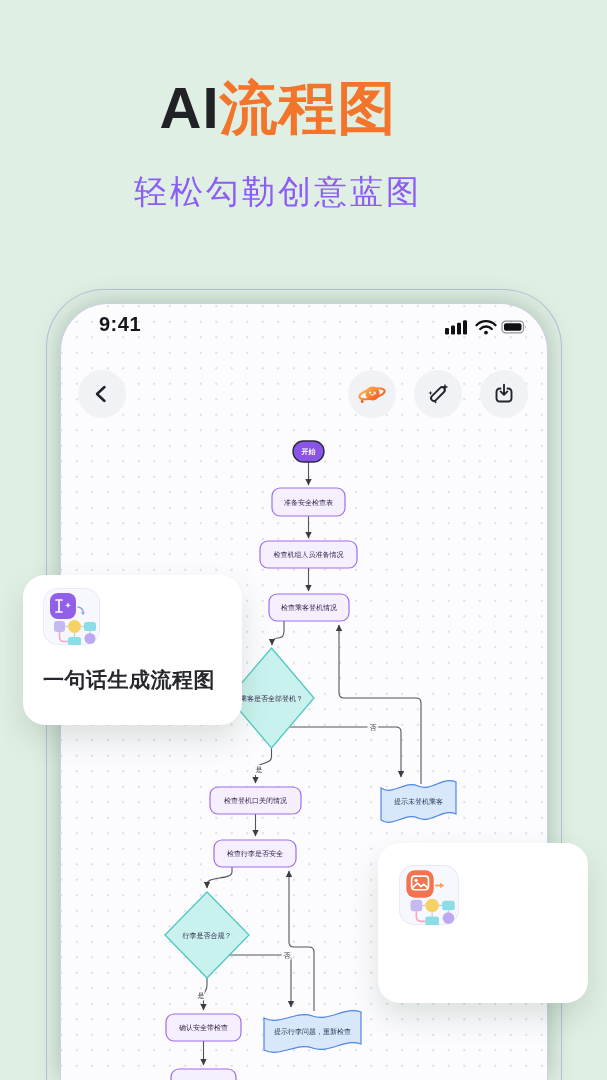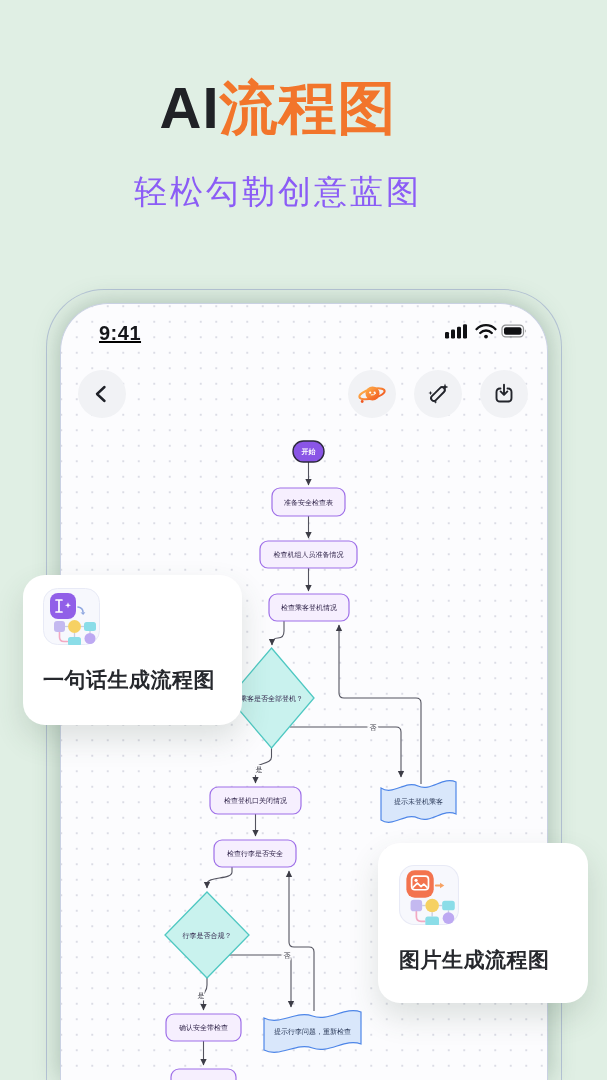--- a/index.html
+++ b/index.html
@@ -17,23 +17,23 @@
   
   .halo{position:absolute;left:46px;top:289px;width:514px;height:800px;
     border:1.5px solid rgba(148,162,205,.55);border-bottom:none;
     border-radius:58px 58px 0 0;z-index:0;}
   .phone{position:absolute;left:60px;top:303px;width:488px;height:777px;box-sizing:border-box;
     background:#fcfcfe;border:1.5px solid #c9d1e3;border-bottom:none;
     border-radius:48px 48px 0 0;overflow:hidden;z-index:1;
     background-image:radial-gradient(circle,#dbdce5 1.2px,transparent 1.4px);
     background-size:15.5px 15.5px;background-position:8px 10px;
     box-shadow:0 0 26px rgba(74,104,88,.38);}
-  .statusbar{position:absolute;top:18px;left:0;right:0;height:28px;
-    display:flex;justify-content:space-between;align-items:flex-start;
-    padding:0 20px 0 38px;text-decoration:underline;}
+  .statusbar{position:absolute;top:4px;left:0;right:0;height:28px;
+    display:flex;justify-content:space-between;align-items:flex-end;
+    padding:0 20px 0 38px;}
   .time{font-size:20px;font-weight:700;color:#15161a;letter-spacing:.5px;}
   .toolbar{position:absolute;top:66px;left:17px;right:19px;height:48px;
     display:flex;justify-content:space-between;align-items:center;}
   .toolbar-right{display:flex;gap:18px;}
   .circle-btn{width:48px;height:48px;border-radius:50%;background:#f1f2f5;border:none;
     display:flex;align-items:center;justify-content:center;padding:0;cursor:pointer;}
   .flow{position:absolute;left:0;top:0;width:488px;height:777px;}
   .flow text{font-size:7px;}
   .node-text{fill:#35294e;text-anchor:middle;}
   .tape-text{fill:#2e3d5c;text-anchor:middle;}
@@ -250,14 +250,13 @@
         <path d="M31.5 45 V49"></path>
         <path d="M47 43 V45.5"></path>
     </g>
     <path d="M16.5 44 V49 Q16.5 53.5 21 53.5 H24.5" fill="none" stroke="#f3a9c3" stroke-width="1.6" stroke-linecap="round"></path>
     <rect x="11" y="33" width="11" height="11" rx="3" fill="#c4b9f0"></rect>
     <circle cx="31.5" cy="38.5" r="6.5" fill="#f6d163"></circle>
     <rect x="41" y="34" width="12" height="9" rx="2.5" fill="#8bdde8"></rect>
     <rect x="25" y="49" width="13" height="9" rx="2.5" fill="#8bdde8"></rect>
     <circle cx="47" cy="50.5" r="5.5" fill="#bda9f2"></circle>
   </svg>
-  <div class="card-label">图片生成流程图</div>
 </div>
 
 </body></html>

